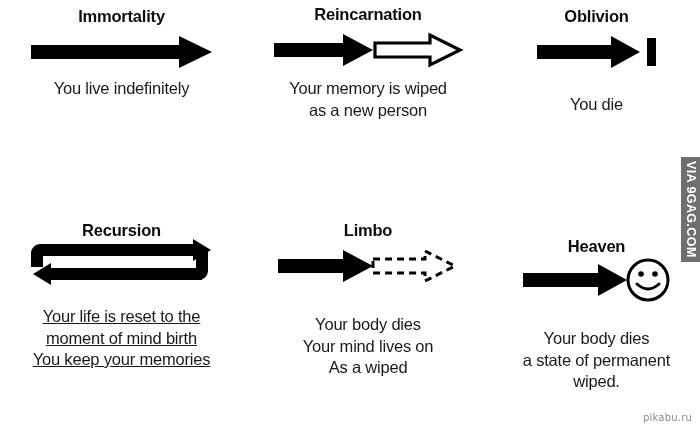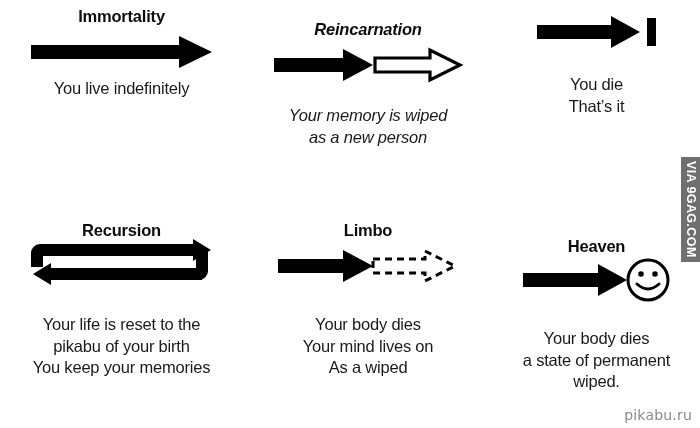--- a/index.html
+++ b/index.html
@@ -48,38 +48,38 @@
   .caption {
     font-size: 16.5px;
     line-height: 21.5px;
     letter-spacing: -0.2px;
     color: #1a1a1a;
   }
   .caption div { white-space: nowrap; }
 
   
   #panel-immortality { left: 0px;   top: 6px;  width: 243px; }
-  #panel-reincarnation { left: 243px; top: 19px;  width: 250px; font-style: italic; }
+  #panel-reincarnation { left: 243px; top: 4px;  width: 250px; }
   #panel-oblivion    { left: 493px; top: 6px;  width: 207px; }
   
   #panel-recursion   { left: 0px;   top: 220px; width: 243px; }
   #panel-limbo       { left: 243px; top: 220px; width: 250px; }
   #panel-heaven      { left: 493px; top: 236px; width: 207px; }
 
   #panel-immortality .art { margin-top: 4px; }
   #panel-reincarnation .art { margin-top: 4px; }
   #panel-oblivion .art { margin-top: 4px; }
   #panel-recursion .art { margin-top: 2px; }
   #panel-limbo .art { margin-top: 4px; }
   #panel-heaven .art { margin-top: 2px; }
 
   #panel-immortality .caption { margin-top: 4px; }
-  #panel-reincarnation .caption { margin-top: 18px; }
+  #panel-reincarnation .caption { margin-top: 6px; }
   #panel-oblivion .caption { margin-top: 20px; }
-  #panel-recursion .caption { margin-top: 28px; }
+  #panel-recursion .caption { margin-top: 20px; text-decoration: underline; }
   #panel-limbo .caption { margin-top: 26px; }
   #panel-heaven .caption { margin-top: 26px; }
 
   
   #watermark-9gag {
     position: absolute;
     right: 0px;
     top: 157px;
     width: 19px;
     height: 105px;
@@ -91,21 +91,21 @@
     line-height: 19px;
     text-align: center;
     writing-mode: vertical-rl;
     white-space: nowrap;
     overflow: hidden;
   }
   #watermark-pikabu {
     position: absolute;
     right: 8px;
     bottom: 5px;
-    font-size: 14px;
+    font-size: 10px;
     color: #8a8a8a;
     letter-spacing: 0.2px;
     font-family: "DejaVu Sans", sans-serif;
   }
 </style>
 </head>
 <body>
 
 <div id="meme">
 
@@ -129,49 +129,49 @@
         <path d="M102,10 L157,10 L157,2 L187,17 L157,32 L157,24 L102,24 Z" fill="#ffffff" stroke="#000000" stroke-width="3.2" stroke-linejoin="miter"></path>
       </svg>
     </div>
     <div class="caption">
       <div>Your memory is wiped</div>
       <div>as a new person</div>
     </div>
   </div>
 
   <div class="panel" id="panel-oblivion">
+    <div class="panel-title">Oblivion</div>
     <div class="art">
       <svg width="122" height="34" viewBox="0 0 122 34" aria-hidden="true">
         <path d="M1,10 L75,10 L75,1 L104,17 L75,33 L75,24 L1,24 Z" fill="#000000"></path>
         <rect x="111" y="3" width="9" height="28" fill="#000000"></rect>
       </svg>
     </div>
     <div class="caption">
       <div>You die</div>
-      <div>That’s it</div>
     </div>
   </div>
 
   <div class="panel" id="panel-recursion">
     <div class="panel-title">Recursion</div>
     <div class="art">
       <svg width="190" height="46" viewBox="0 0 190 46" aria-hidden="true">
 
         <path d="M14,3 L166,3 L166,-2 L184,9 L166,20 L166,15 L14,15 Z" fill="#000000"></path>
 
         <path d="M4,26 L4,12 A9,9 0 0 1 13,3 L19,3 L19,15 L16,15 L16,26 Z" fill="#000000"></path>
 
         <path d="M169,9 L181,9 L181,30 A9,9 0 0 1 172,39 L166,39 L166,27 L169,27 Z" fill="#000000"></path>
 
         <path d="M175,27 L24,27 L24,22 L6,33 L24,44 L24,39 L175,39 Z" fill="#000000"></path>
       </svg>
     </div>
     <div class="caption">
       <div>Your life is reset to the</div>
-      <div>pikabu of your birth</div>
+      <div>moment of mind birth</div>
       <div>You keep your memories</div>
     </div>
   </div>
 
   <div class="panel" id="panel-limbo">
     <div class="panel-title">Limbo</div>
     <div class="art">
       <svg width="182" height="34" viewBox="0 0 182 34" aria-hidden="true">
         <path d="M1,10 L66,10 L66,1 L96,17 L66,33 L66,24 L1,24 Z" fill="#000000"></path>
         <path d="M96,10 L148,10 L148,2 L178,17 L148,32 L148,24 L96,24 Z" fill="#ffffff" stroke="#000000" stroke-width="3" stroke-dasharray="7,5" stroke-linejoin="miter"></path>

